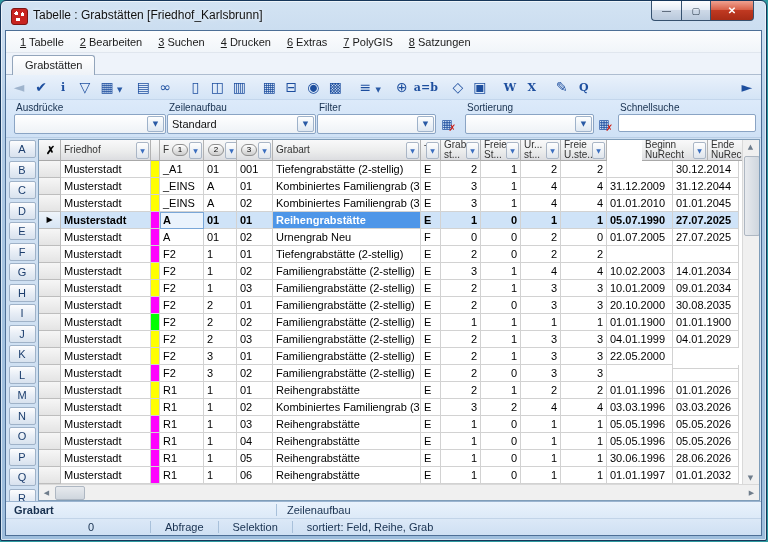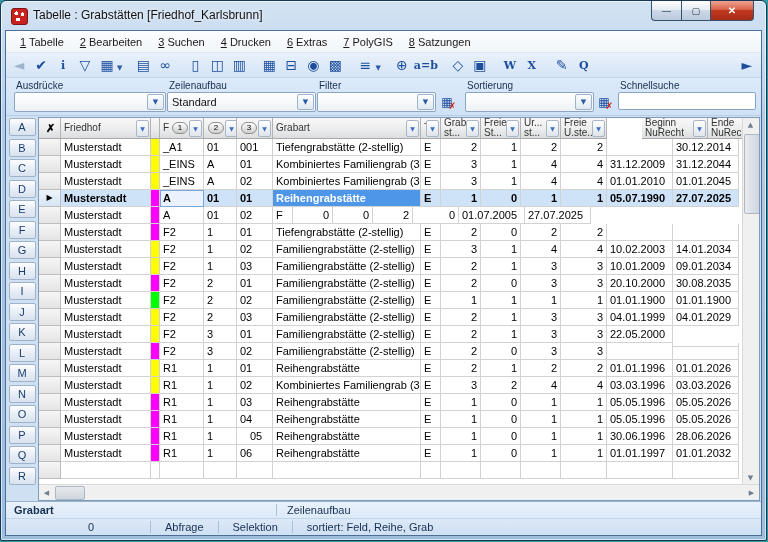--- a/index.html
+++ b/index.html
@@ -142,20 +142,23 @@
     <div class="menubar" id="menubar">
         <span class="menu-item"><u>1</u> Tabelle</span>
         <span class="menu-item"><u>2</u> Bearbeiten</span>
         <span class="menu-item"><u>3</u> Suchen</span>
         <span class="menu-item"><u>4</u> Drucken</span>
         <span class="menu-item"><u>6</u> Extras</span>
         <span class="menu-item"><u>7</u> PolyGIS</span>
         <span class="menu-item"><u>8</u> Satzungen</span>
       </div>
 
+    <div class="tabstrip">
+      <div class="tab">Grabstätten</div>
+    </div>
 
     <div class="toolbar" id="toolbar">
         <span class="tbicon muted">◄</span>
         <span class="tbicon">✔</span>
         <span class="tbicon text-glyph">i</span>
         <span class="tbicon">▽</span>
         <span class="tbicon">▦</span>
         <span class="tb-caret">▼</span>
         <span class="tbicon gap">▤</span>
         <span class="tbicon">∞</span>
@@ -366,20 +369,21 @@
               <div class="cell" style="width: 66px;">05.07.1990</div>
               <div class="cell" style="width: 66px;">27.07.2025</div>
             </div>
             <div class="trow">
               <div class="cell selcol" style="width: 22px;"></div>
               <div class="cell" style="width: 90px;">Musterstadt</div>
               <div class="cell band" style="background: rgb(255, 0, 255); width: 9px;"></div>
               <div class="cell" style="width: 44px;">A</div>
               <div class="cell" style="width: 33px;">01</div>
               <div class="cell" style="width: 36px;">02</div>
+              <div class="cell" style="width: 148px;">Urnengrab Neu</div>
               <div class="cell" style="width: 20px;">F</div>
               <div class="cell num" style="width: 40px;">0</div>
               <div class="cell num" style="width: 40px;">0</div>
               <div class="cell num" style="width: 40px;">2</div>
               <div class="cell num" style="width: 46px;">0</div>
               <div class="cell" style="width: 66px;">01.07.2005</div>
               <div class="cell" style="width: 66px;">27.07.2025</div>
             </div>
             <div class="trow">
               <div class="cell selcol" style="width: 22px;"></div>
@@ -572,21 +576,21 @@
               <div class="cell num" style="width: 46px;">1</div>
               <div class="cell" style="width: 66px;">05.05.1996</div>
               <div class="cell" style="width: 66px;">05.05.2026</div>
             </div>
             <div class="trow">
               <div class="cell selcol" style="width: 22px;"></div>
               <div class="cell" style="width: 90px;">Musterstadt</div>
               <div class="cell band" style="background: rgb(255, 0, 255); width: 9px;"></div>
               <div class="cell" style="width: 44px;">R1</div>
               <div class="cell" style="width: 33px;">1</div>
-              <div class="cell" style="width: 36px; text-align: center;">05</div>
+              <div class="cell" style="width: 36px;">05</div>
               <div class="cell" style="width: 148px;">Reihengrabstätte</div>
               <div class="cell" style="width: 20px;">E</div>
               <div class="cell num" style="width: 40px;">1</div>
               <div class="cell num" style="width: 40px;">0</div>
               <div class="cell num" style="width: 40px;">1</div>
               <div class="cell num" style="width: 46px;">1</div>
               <div class="cell" style="width: 66px;">30.06.1996</div>
               <div class="cell" style="width: 66px;">28.06.2026</div>
             </div>
             <div class="trow">

